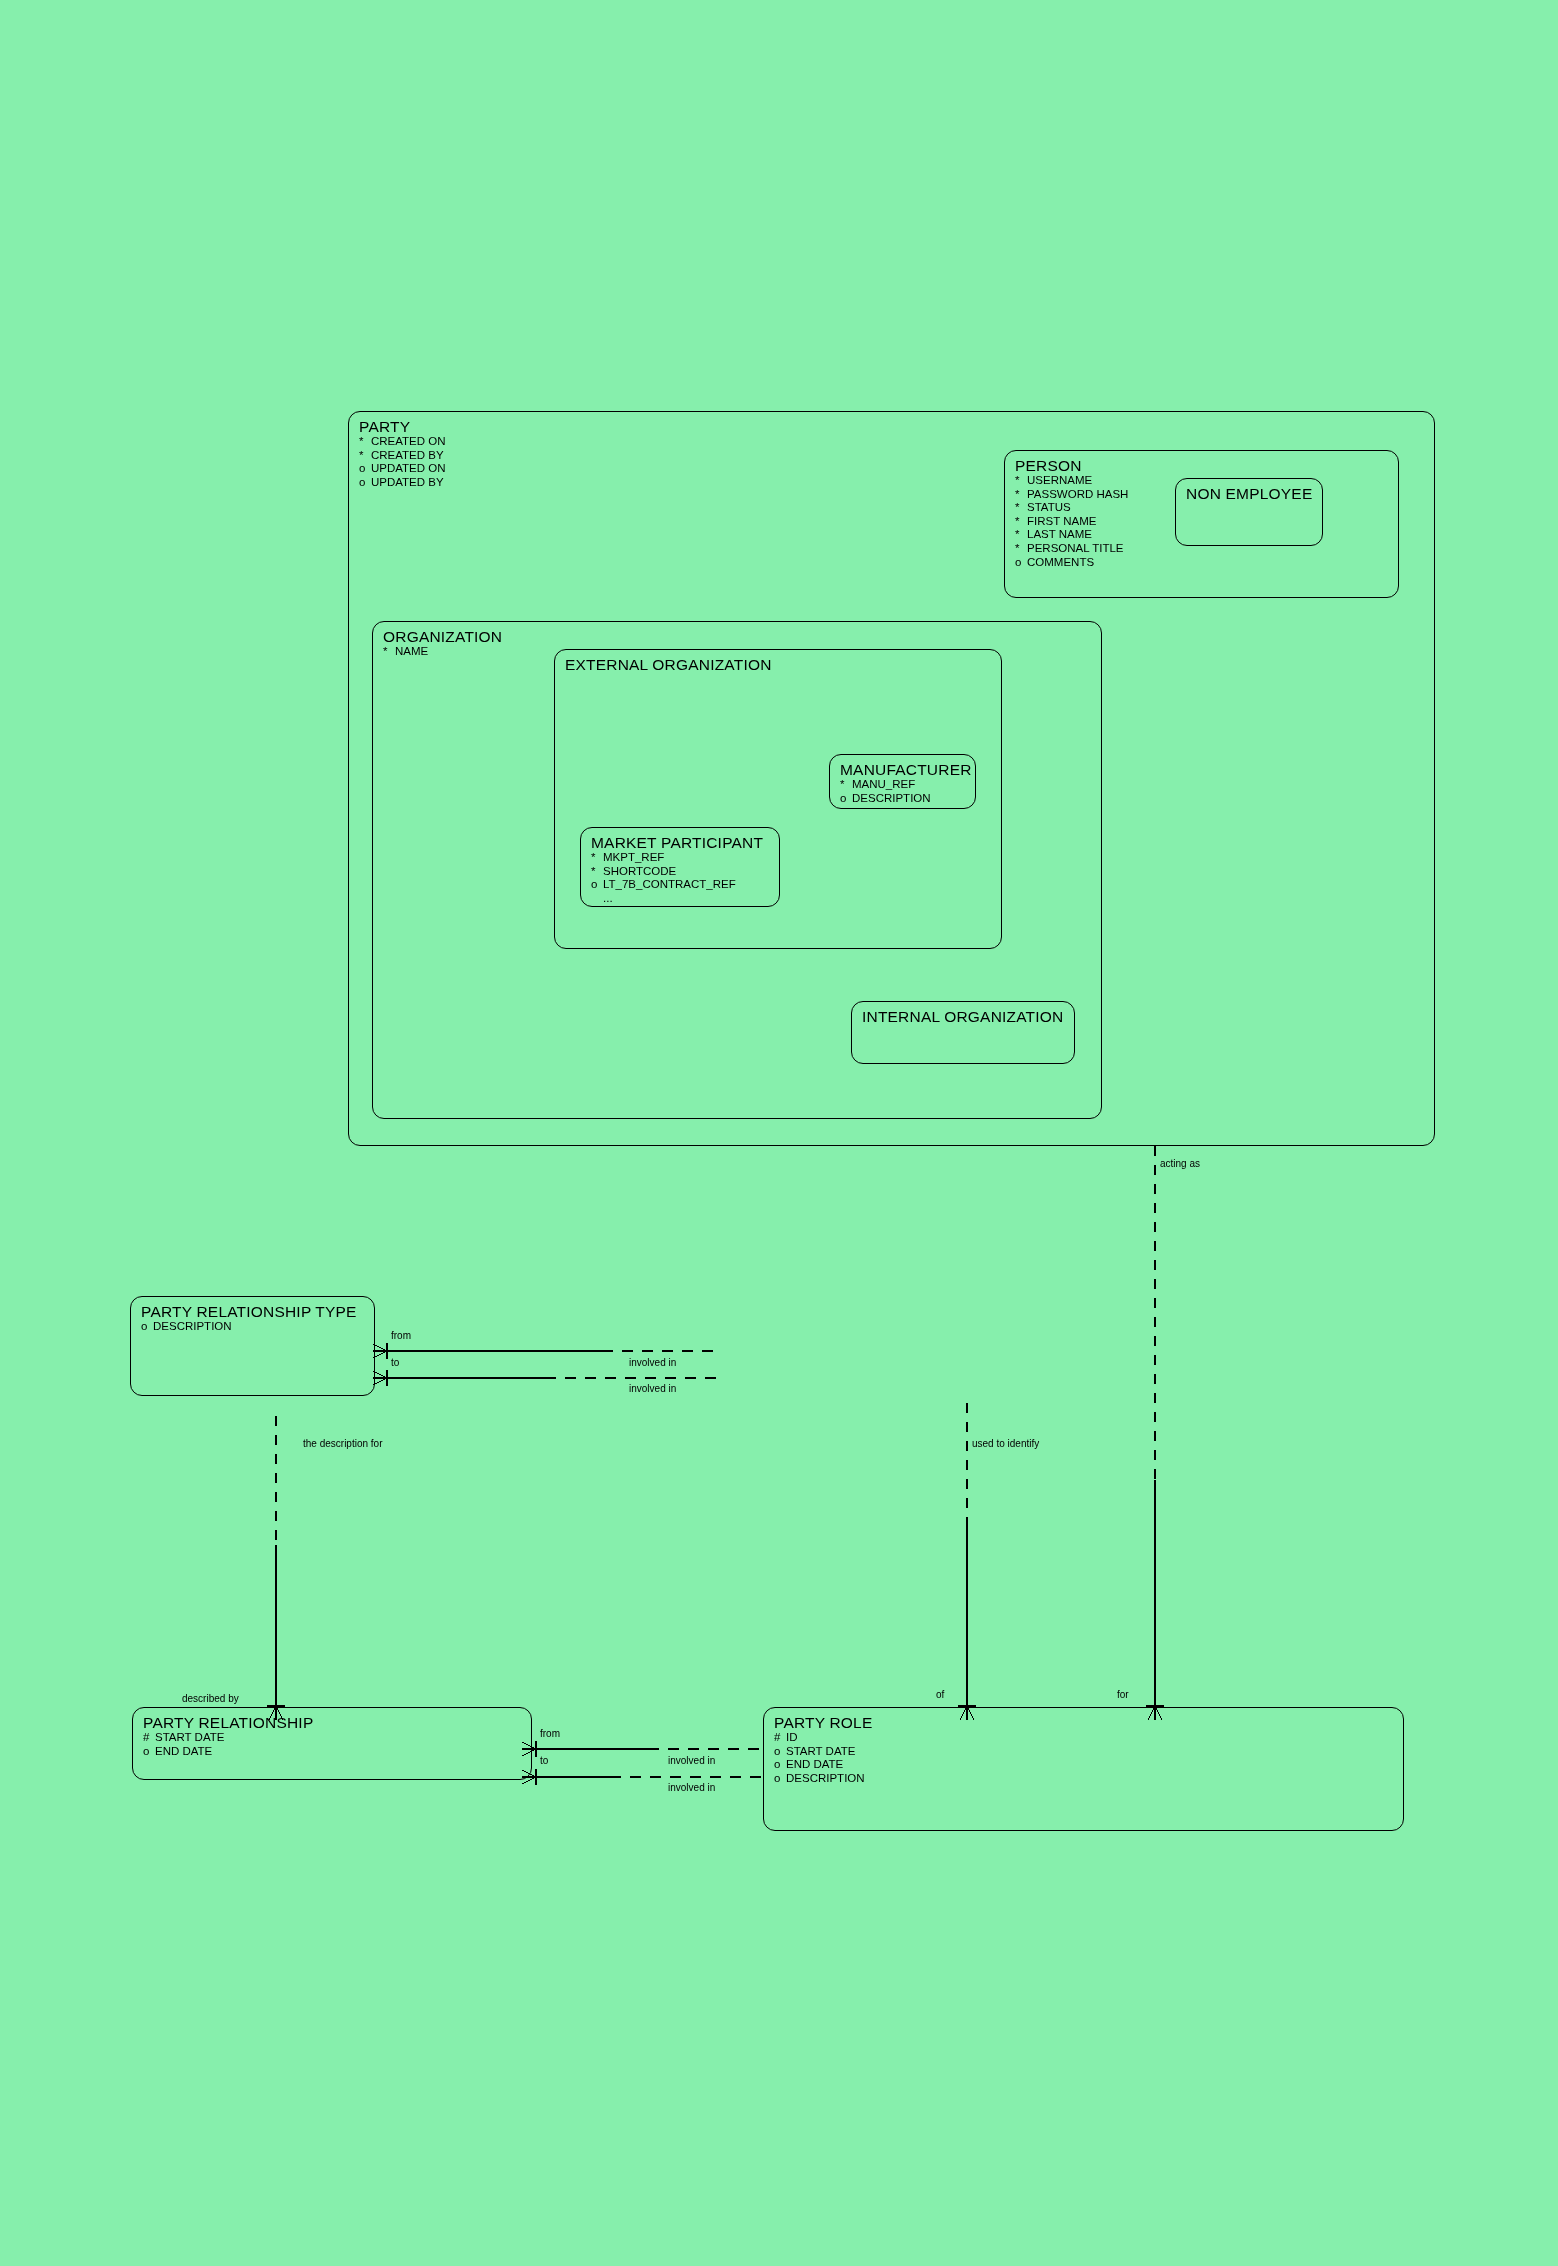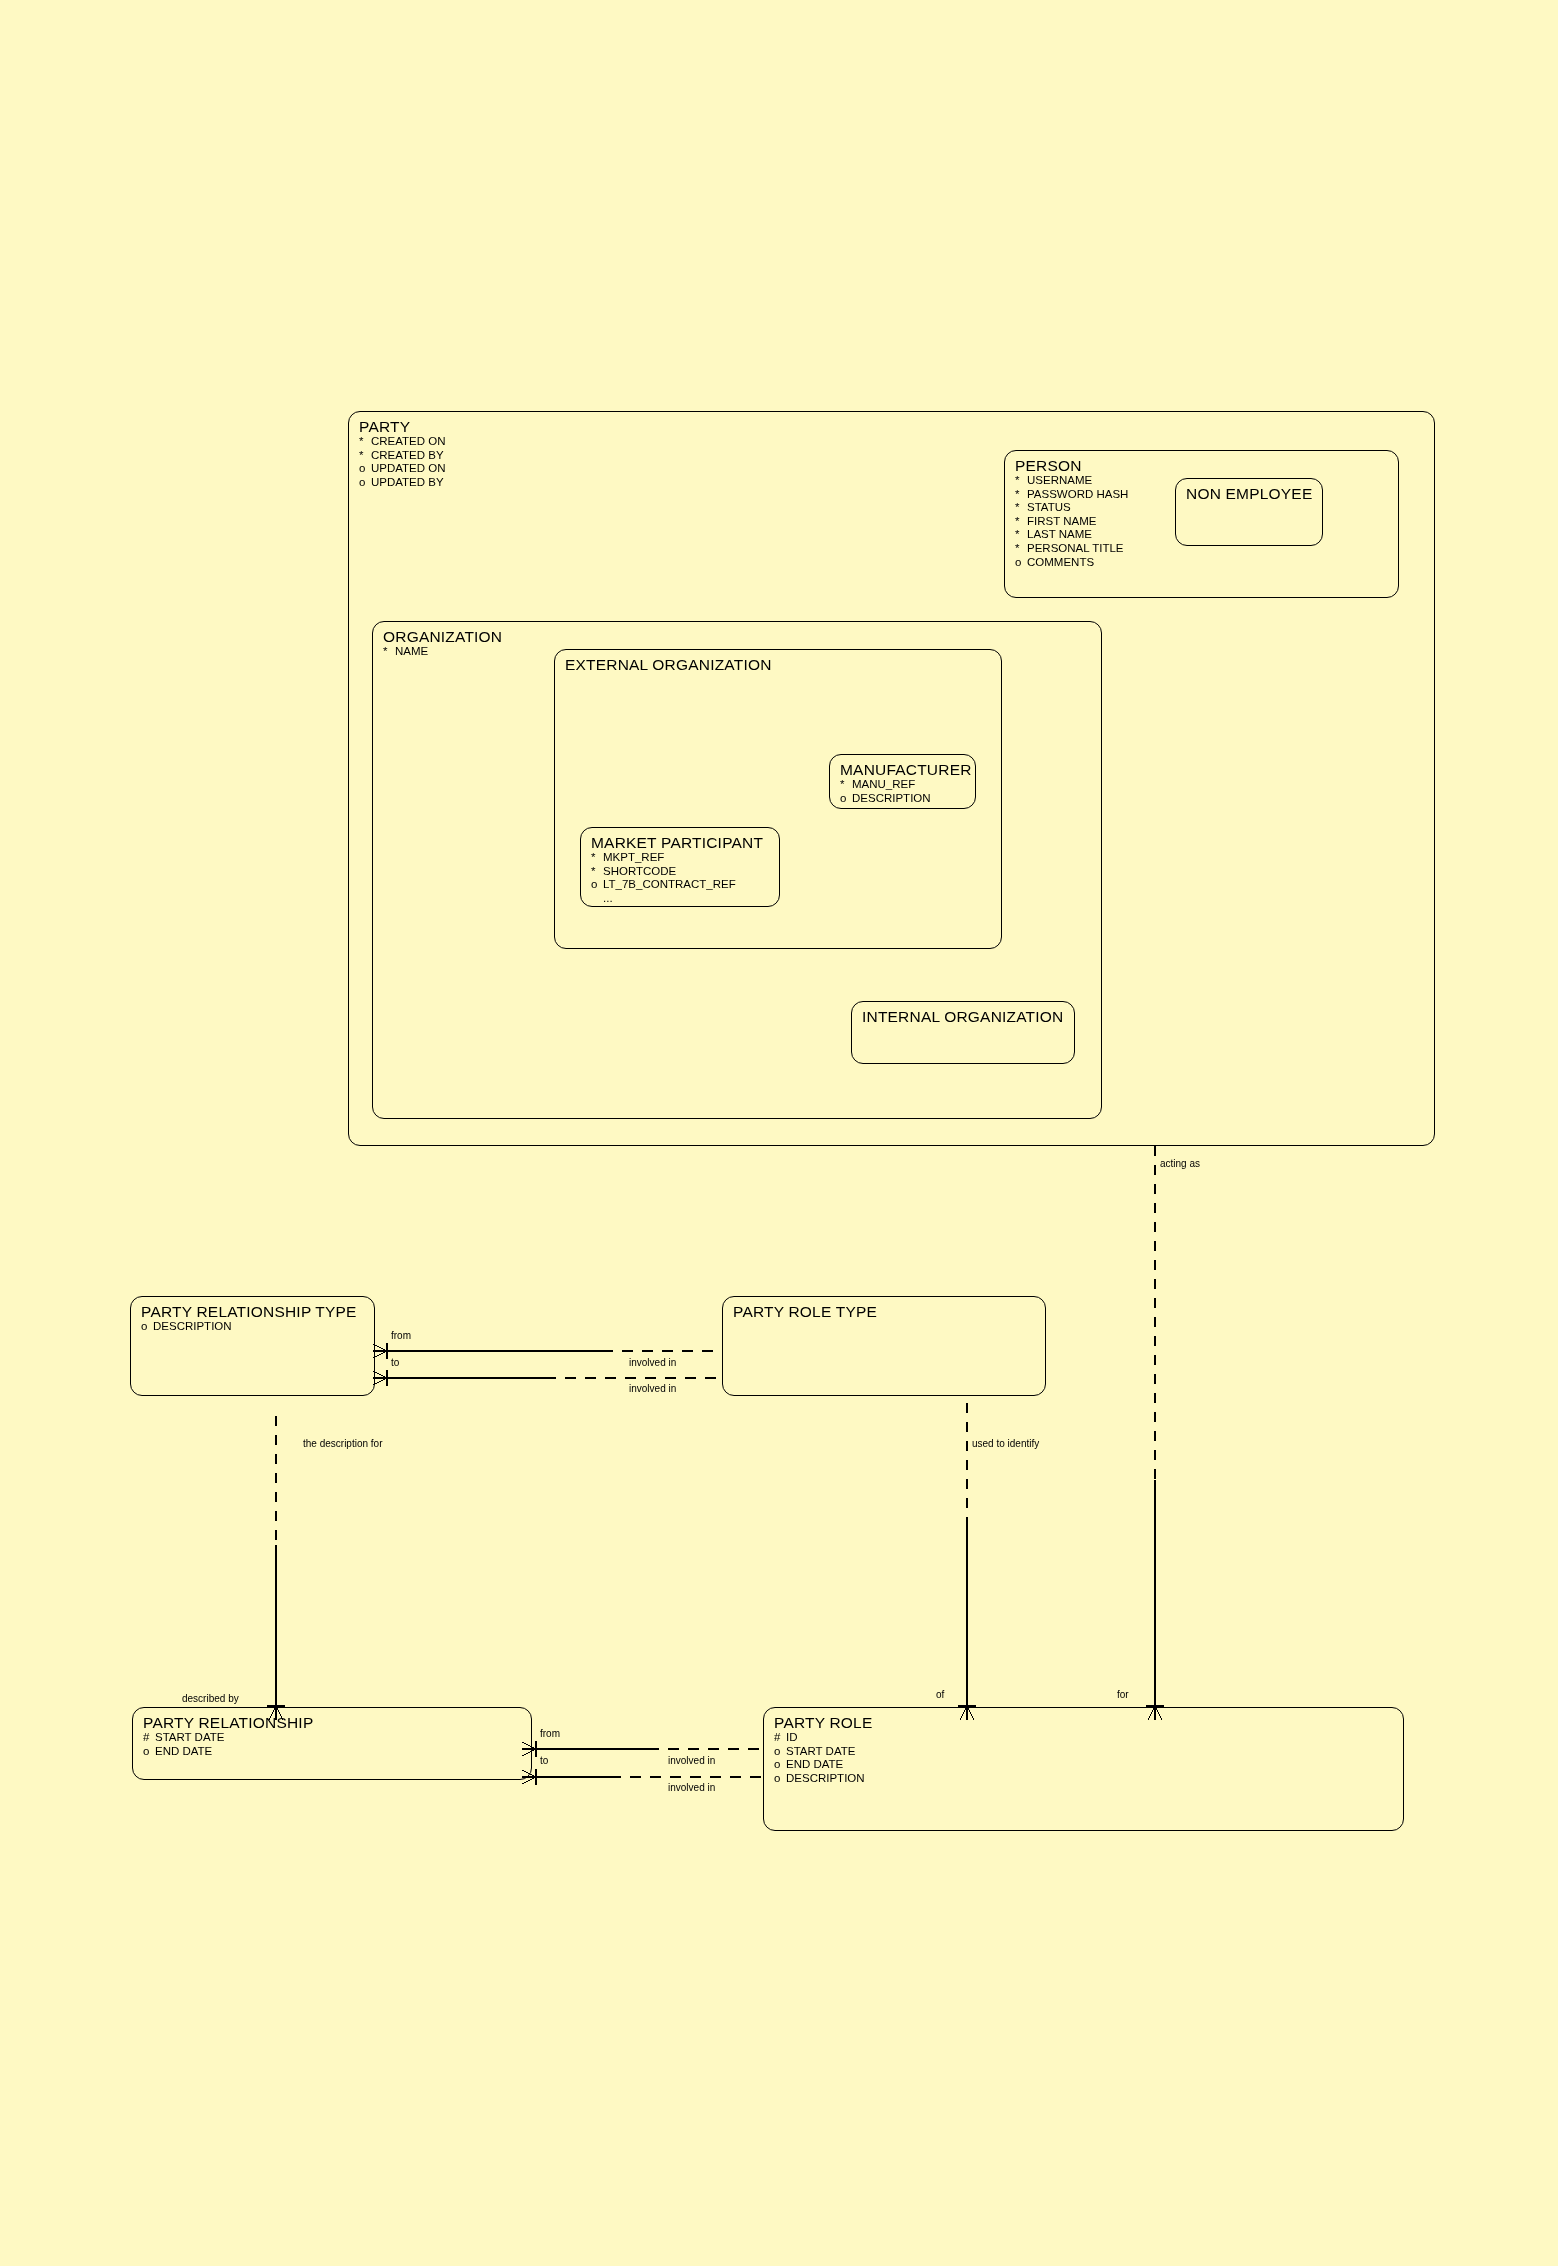--- a/index.html
+++ b/index.html
@@ -9,21 +9,21 @@
     background: #ffffff;
   }
   body {
     font-family: "Liberation Sans", sans-serif;
     color: #000000;
   }
   #canvas {
     position: relative;
     width: 1558px;
     height: 2266px;
-    background: #fef9c3;
+    background: #86efac;
     overflow: hidden;
   }
   
   .entity {
     position: absolute;
     box-sizing: border-box;
     border: 1px solid #000000;
     border-radius: 12px;
     background: transparent;
     padding: 6px 10px 4px 10px;
@@ -262,23 +262,20 @@
   <div class="entity" style="left:130px; top:1296px; width:245px; height:100px;">
     <div class="ent-title">PARTY RELATIONSHIP TYPE</div>
     <ul class="attrs">
       <li>
           <span class="mk">o</span>
           <span class="nm">DESCRIPTION</span>
         </li>
     </ul>
   </div>
 
-  <div class="entity" style="left:722px; top:1296px; width:324px; height:100px;">
-    <div class="ent-title">PARTY ROLE TYPE</div>
-  </div>
 
   <div class="entity" style="left:132px; top:1707px; width:400px; height:73px;">
     <div class="ent-title">PARTY RELATIONSHIP</div>
     <ul class="attrs">
       <li>
           <span class="mk">#</span>
           <span class="nm">START DATE</span>
         </li>
       <li>
           <span class="mk">o</span>

